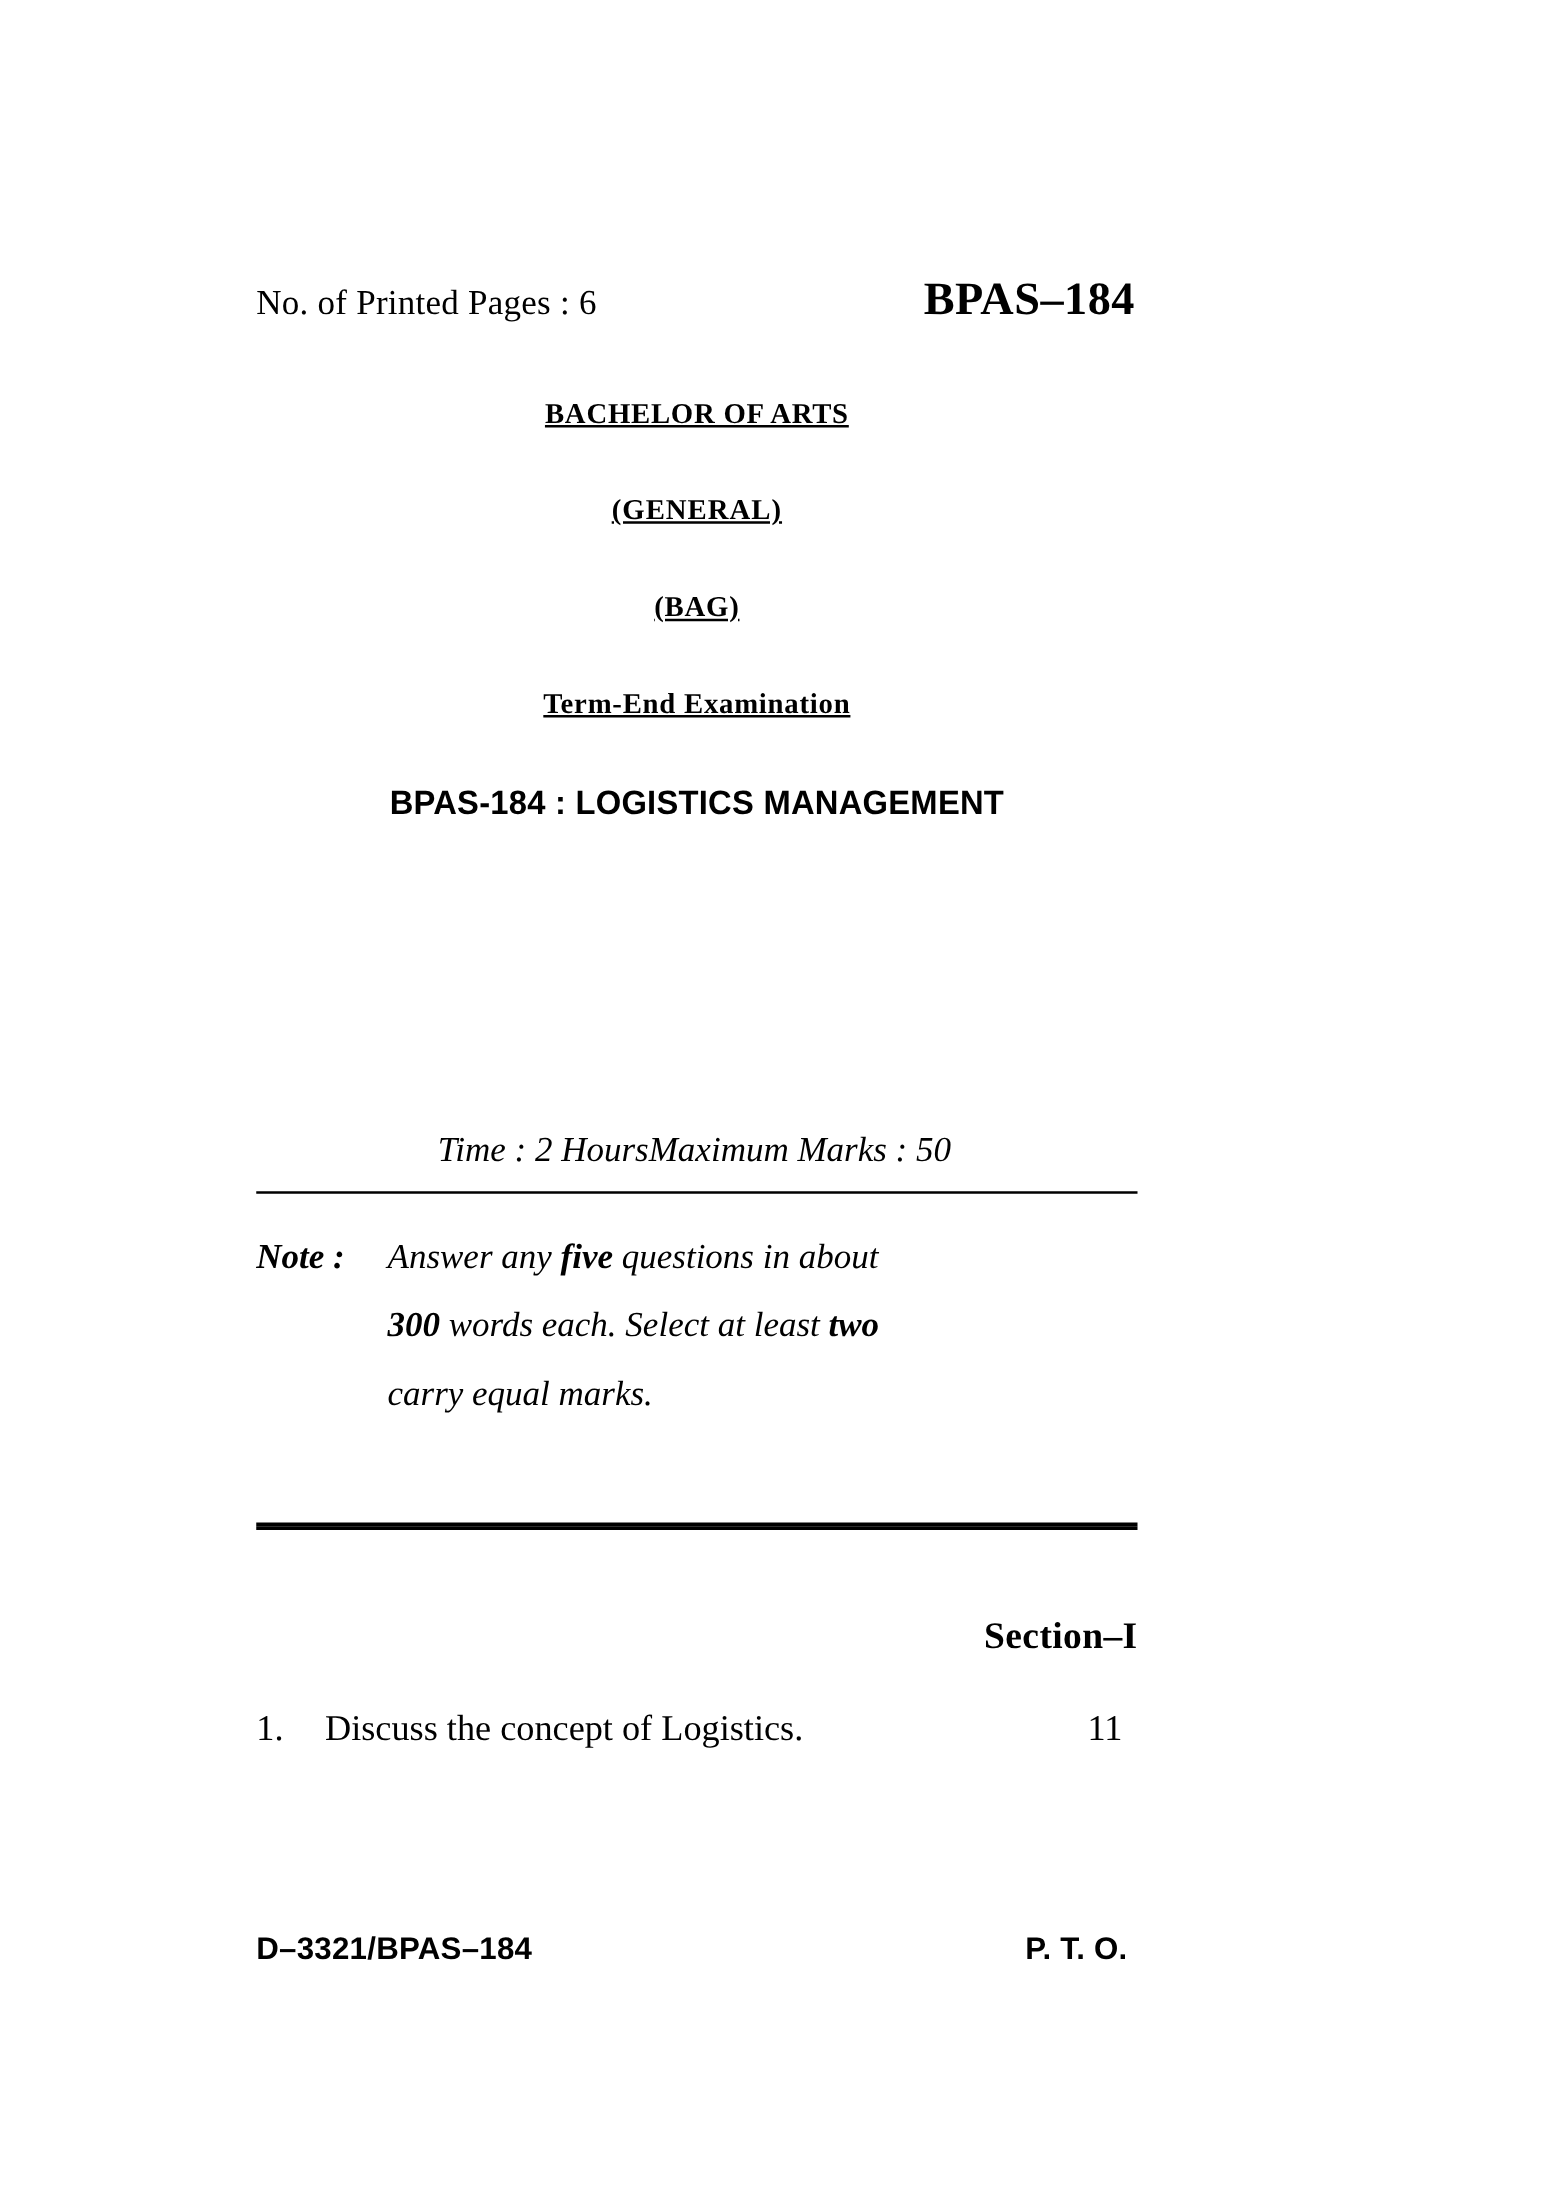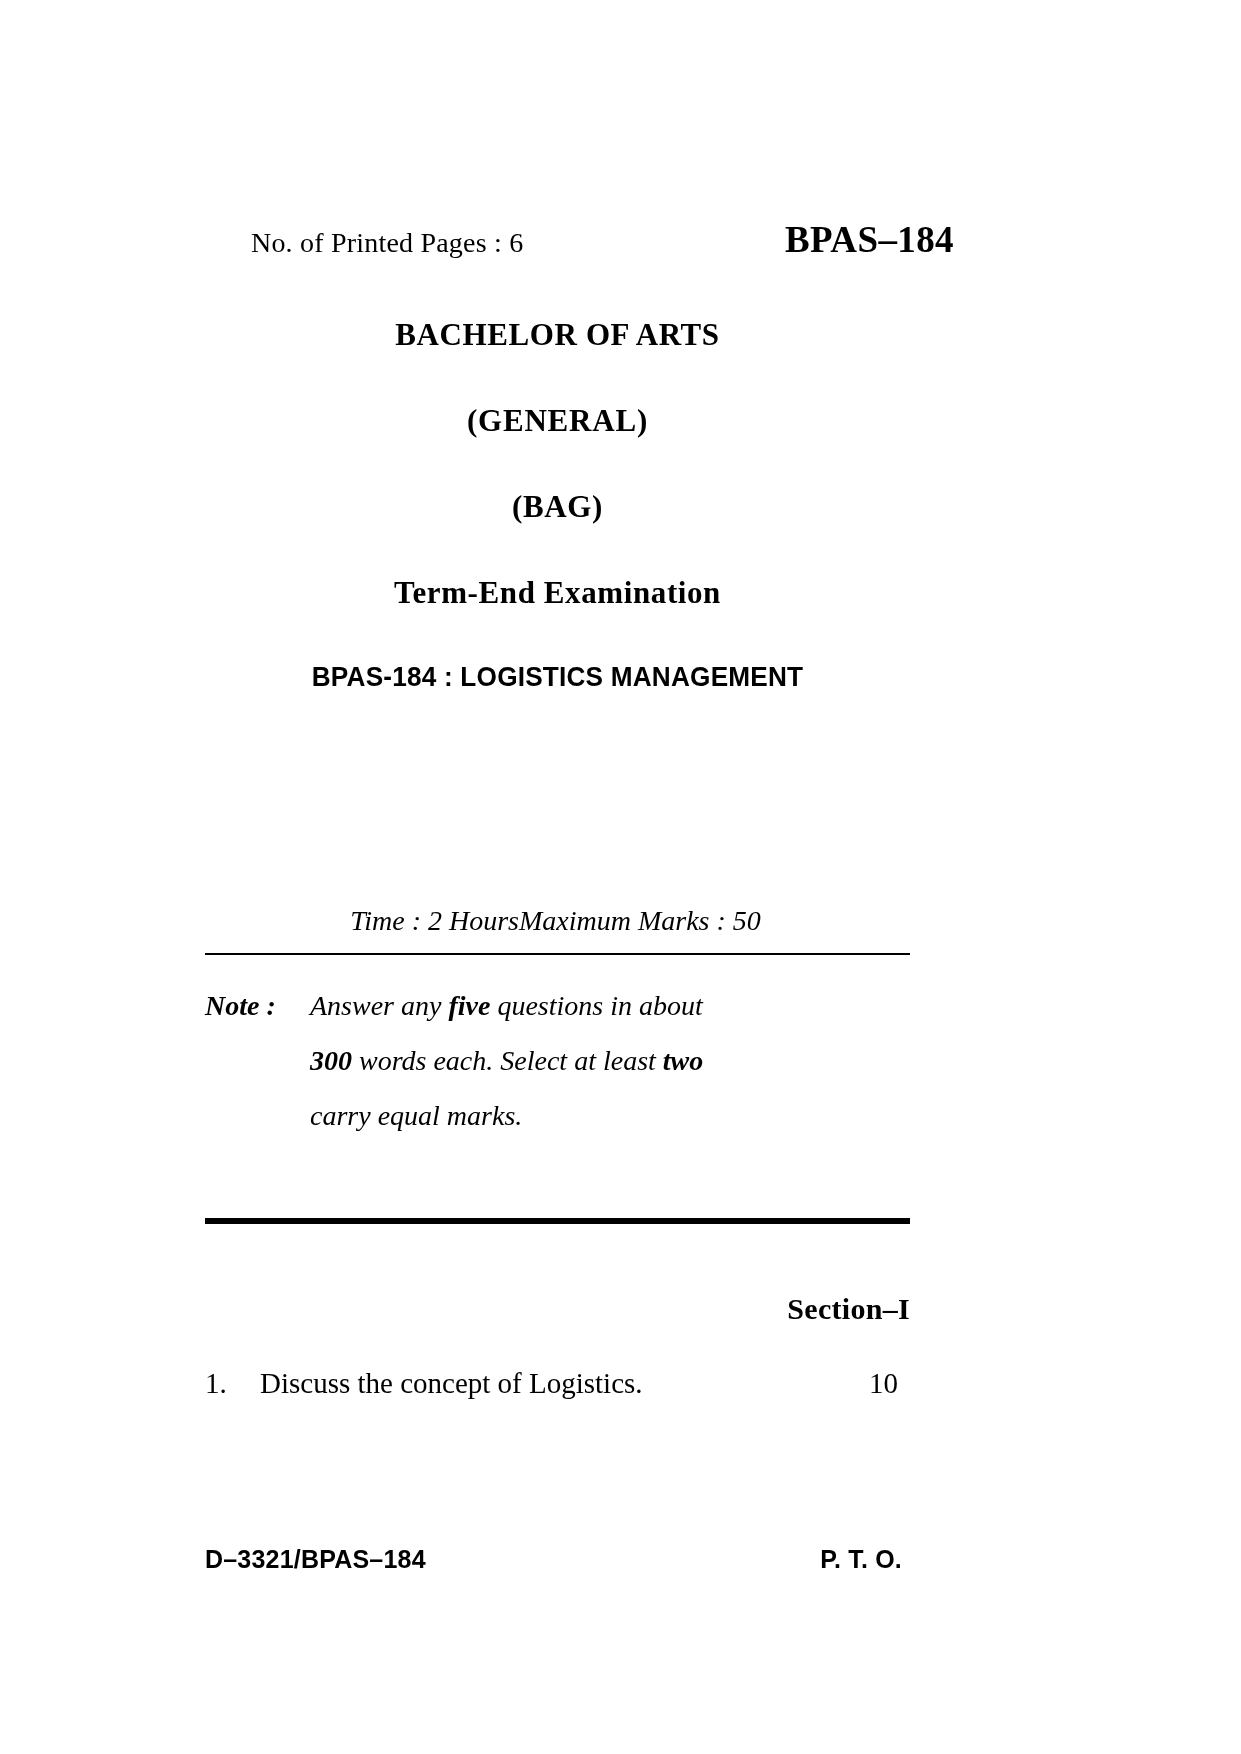--- a/index.html
+++ b/index.html
@@ -26,21 +26,20 @@
 
   
   .header-row {
     position: absolute;
     left: 0;
     top: 218px;
     width: 705px;
     display: flex;
     align-items: baseline;
     justify-content: space-between;
-    margin-left: 46px;
   }
   .printed-pages {
     font-family: "Liberation Serif", "DejaVu Serif", serif;
     font-size: 28px;
     letter-spacing: 0.2px;
     white-space: nowrap;
   }
   .paper-code {
     font-family: "Liberation Serif", "DejaVu Serif", serif;
     font-size: 37px;
@@ -54,24 +53,25 @@
   .title-block {
     position: absolute;
     left: 0;
     top: 318px;
     width: 705px;
     text-align: center;
   }
   .title-line {
     font-family: "Liberation Serif", "DejaVu Serif", serif;
     font-weight: bold;
-    font-size: 31px;
+    font-size: 23px;
     letter-spacing: 0.6px;
     margin: 0 0 52px 0;
     line-height: 1.1;
+    text-decoration: underline;
   }
   .title-line.l2 { letter-spacing: 0.8px; margin-top: 16px; }
   .title-line.l5 { margin-bottom: 46px; }
   .subject-line {
     font-family: "Liberation Sans", "DejaVu Sans", sans-serif;
     font-weight: bold;
     font-size: 27px;
     letter-spacing: 0.2px;
     margin: 0;
     transform: scaleX(0.97);
@@ -219,21 +219,21 @@
       </div>
     </div>
 
     <div class="rule-double"></div>
 
     <div class="section-heading">Section–I</div>
 
     <div class="question-row">
       <div class="q-num">1.</div>
       <div class="q-text">Discuss the concept of Logistics.</div>
-      <div class="q-marks">10</div>
+      <div class="q-marks">11</div>
     </div>
 
     <div class="footer-row">
       <div class="fcode">D–3321/BPAS–184</div>
       <div class="pto">P. T. O.</div>
     </div>
 
   </div>
 </div>
 

